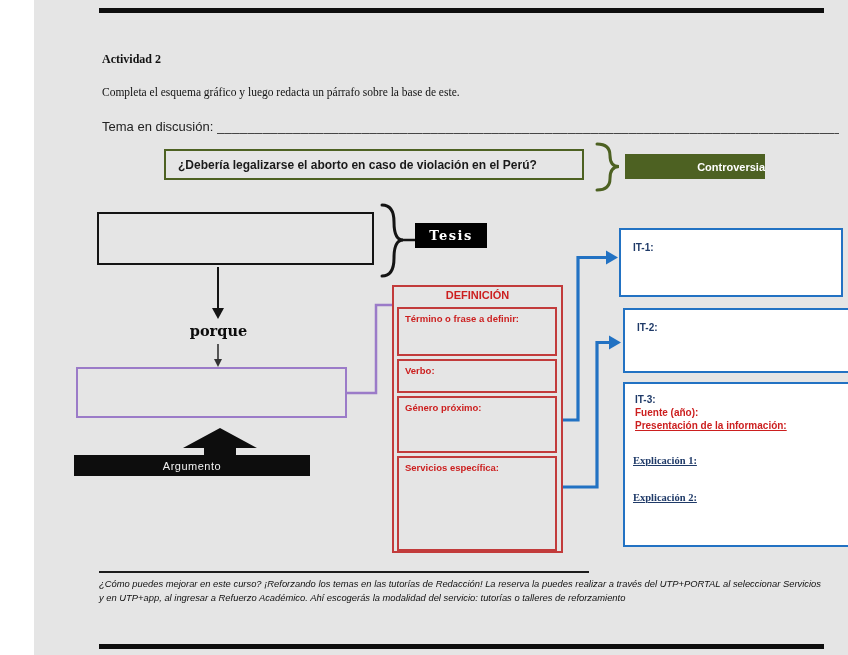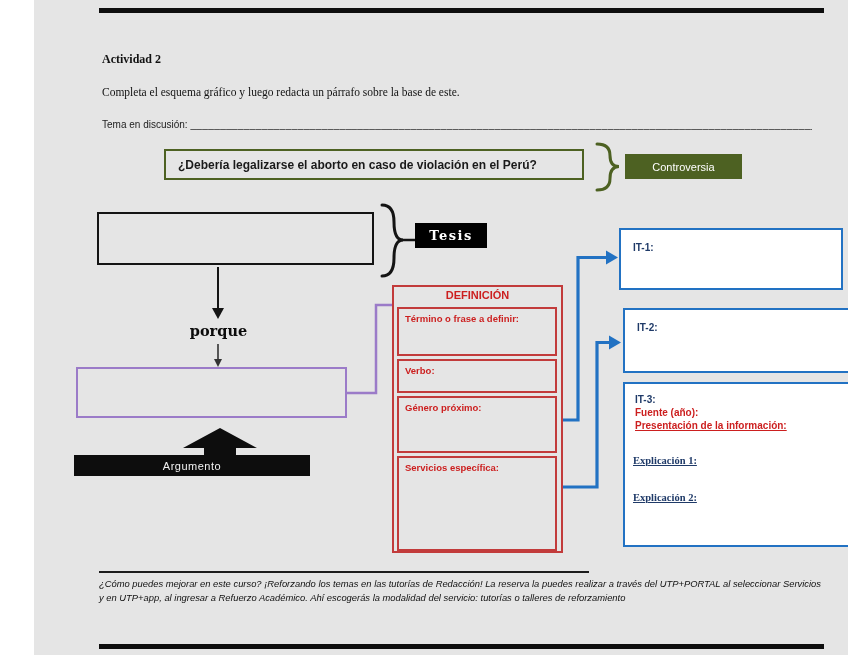--- a/index.html
+++ b/index.html
@@ -6,31 +6,31 @@
   html,body { background:#ffffff; }
   body { font-family: "Liberation Sans", sans-serif; }
   #page {
     position: relative; width: 848px; height: 655px;
     background: #e5e5e5; overflow: hidden; margin-left: 34px;
   }
   .abs { position: absolute; }
   .bar { background:#0e0e0e; height:5px; width:725px; left:65px; }
   #title { left:68px; top:52px; font-family:"Liberation Serif", serif; font-weight:bold; font-size:12px; color:#111; }
   #instruction { left:68px; top:86px; font-family:"Liberation Serif", serif; font-size:11.5px; color:#111; }
-  #topic-row { left:68px; top:119px; font-size:10px; color:#222; white-space:nowrap; display:flex;justify-content:center; }
+  #topic-row { left:68px; top:119px; font-size:13px; color:#222; white-space:nowrap; display:flex;justify-content:center; }
   #topic-line { display:inline-block; max-width:622px; overflow:hidden; letter-spacing:0.4px; }
   #question-box {
     left:130px; top:149px; width:420px; height:31px;
     border:2.5px solid #4d6122; display:flex; align-items:center;
     padding-left:12px; font-weight:bold; font-size:12px; color:#1a1a1a;
   }
   #controversia-box {
-    left:591px; top:154px; width:117px; height:25px; background:#4d6122;
-    color:#fff; font-weight:normal; font-size:11px;
-    display:flex; align-items:center; justify-content:center;
+    left:591px; top:154px; width:140px; height:25px; background:#4d6122;
+    color:#fff; font-weight:bold; font-size:11px;
+    display:flex; align-items:center; justify-content:flex-end;
   }
   #thesis-empty { left:63px; top:212px; width:277px; height:53px; border:2.5px solid #141414; }
   #thesis-label {
     left:381px; top:223px; width:72px; height:25px; background:#000;
     color:#fff; font-family:"DejaVu Serif", serif; font-weight:bold; font-size:13px;
     letter-spacing:1.5px; display:flex; align-items:center; justify-content:center;
   }
   #porque { left:147px; top:322px; width:75px; text-align:center;
     font-family:"DejaVu Serif", serif; font-weight:bold; font-size:14.5px; color:#0b0b0b; }
   #purple-box { left:42px; top:367px; width:271px; height:51px; border:2.5px solid #9b7bc8; }
@@ -42,21 +42,21 @@
   #def-outer { left:358px; top:285px; width:171px; height:268px; border:2px solid #c23b3b; }
   #def-title { left:358px; top:289px; width:171px; text-align:center;
     color:#cc1f1f; font-weight:bold; font-size:11px; }
   .def-field { left:363px; width:160px; border:2px solid #c23b3b;
     padding:4px 6px; color:#cc1f1f; font-weight:bold; font-size:9.5px; }
   #def-f1 { top:307px; height:49px; }
   #def-f2 { top:359px; height:34px; }
   #def-f3 { top:396px; height:57px; }
   #def-f4 { top:456px; height:95px; }
   .it-box { border:2.5px solid #2272c3; background:#fff; }
-  #it1-box { left:585px; top:228px; width:224px; height:62px; }
+  #it1-box { left:585px; top:228px; width:224px; height:69px; }
   #it2-box { left:589px; top:308px; width:231px; height:65px; }
   #it3-box { left:589px; top:382px; width:231px; height:165px; }
   .it-label { color:#1f3a68; font-weight:bold; font-size:10px; padding:12px 0 0 12px; }
   #it3-box .inner { padding:10px 10px 0 10px; }
   #it3-label { color:#1f3a68; font-weight:bold; font-size:10px; }
   #it3-fuente { color:#cc1f1f; font-weight:bold; font-size:10px; margin-top:2px; }
   #it3-present { color:#cc1f1f; font-weight:bold; font-size:10px; text-decoration:underline; margin-top:2px; }
   .explic { position:absolute; left:599px; color:#1f3a68; font-weight:bold; font-size:10.5px;
     font-family:"Liberation Serif", serif; text-decoration:underline; }
   #explic1 { top:455px; }

